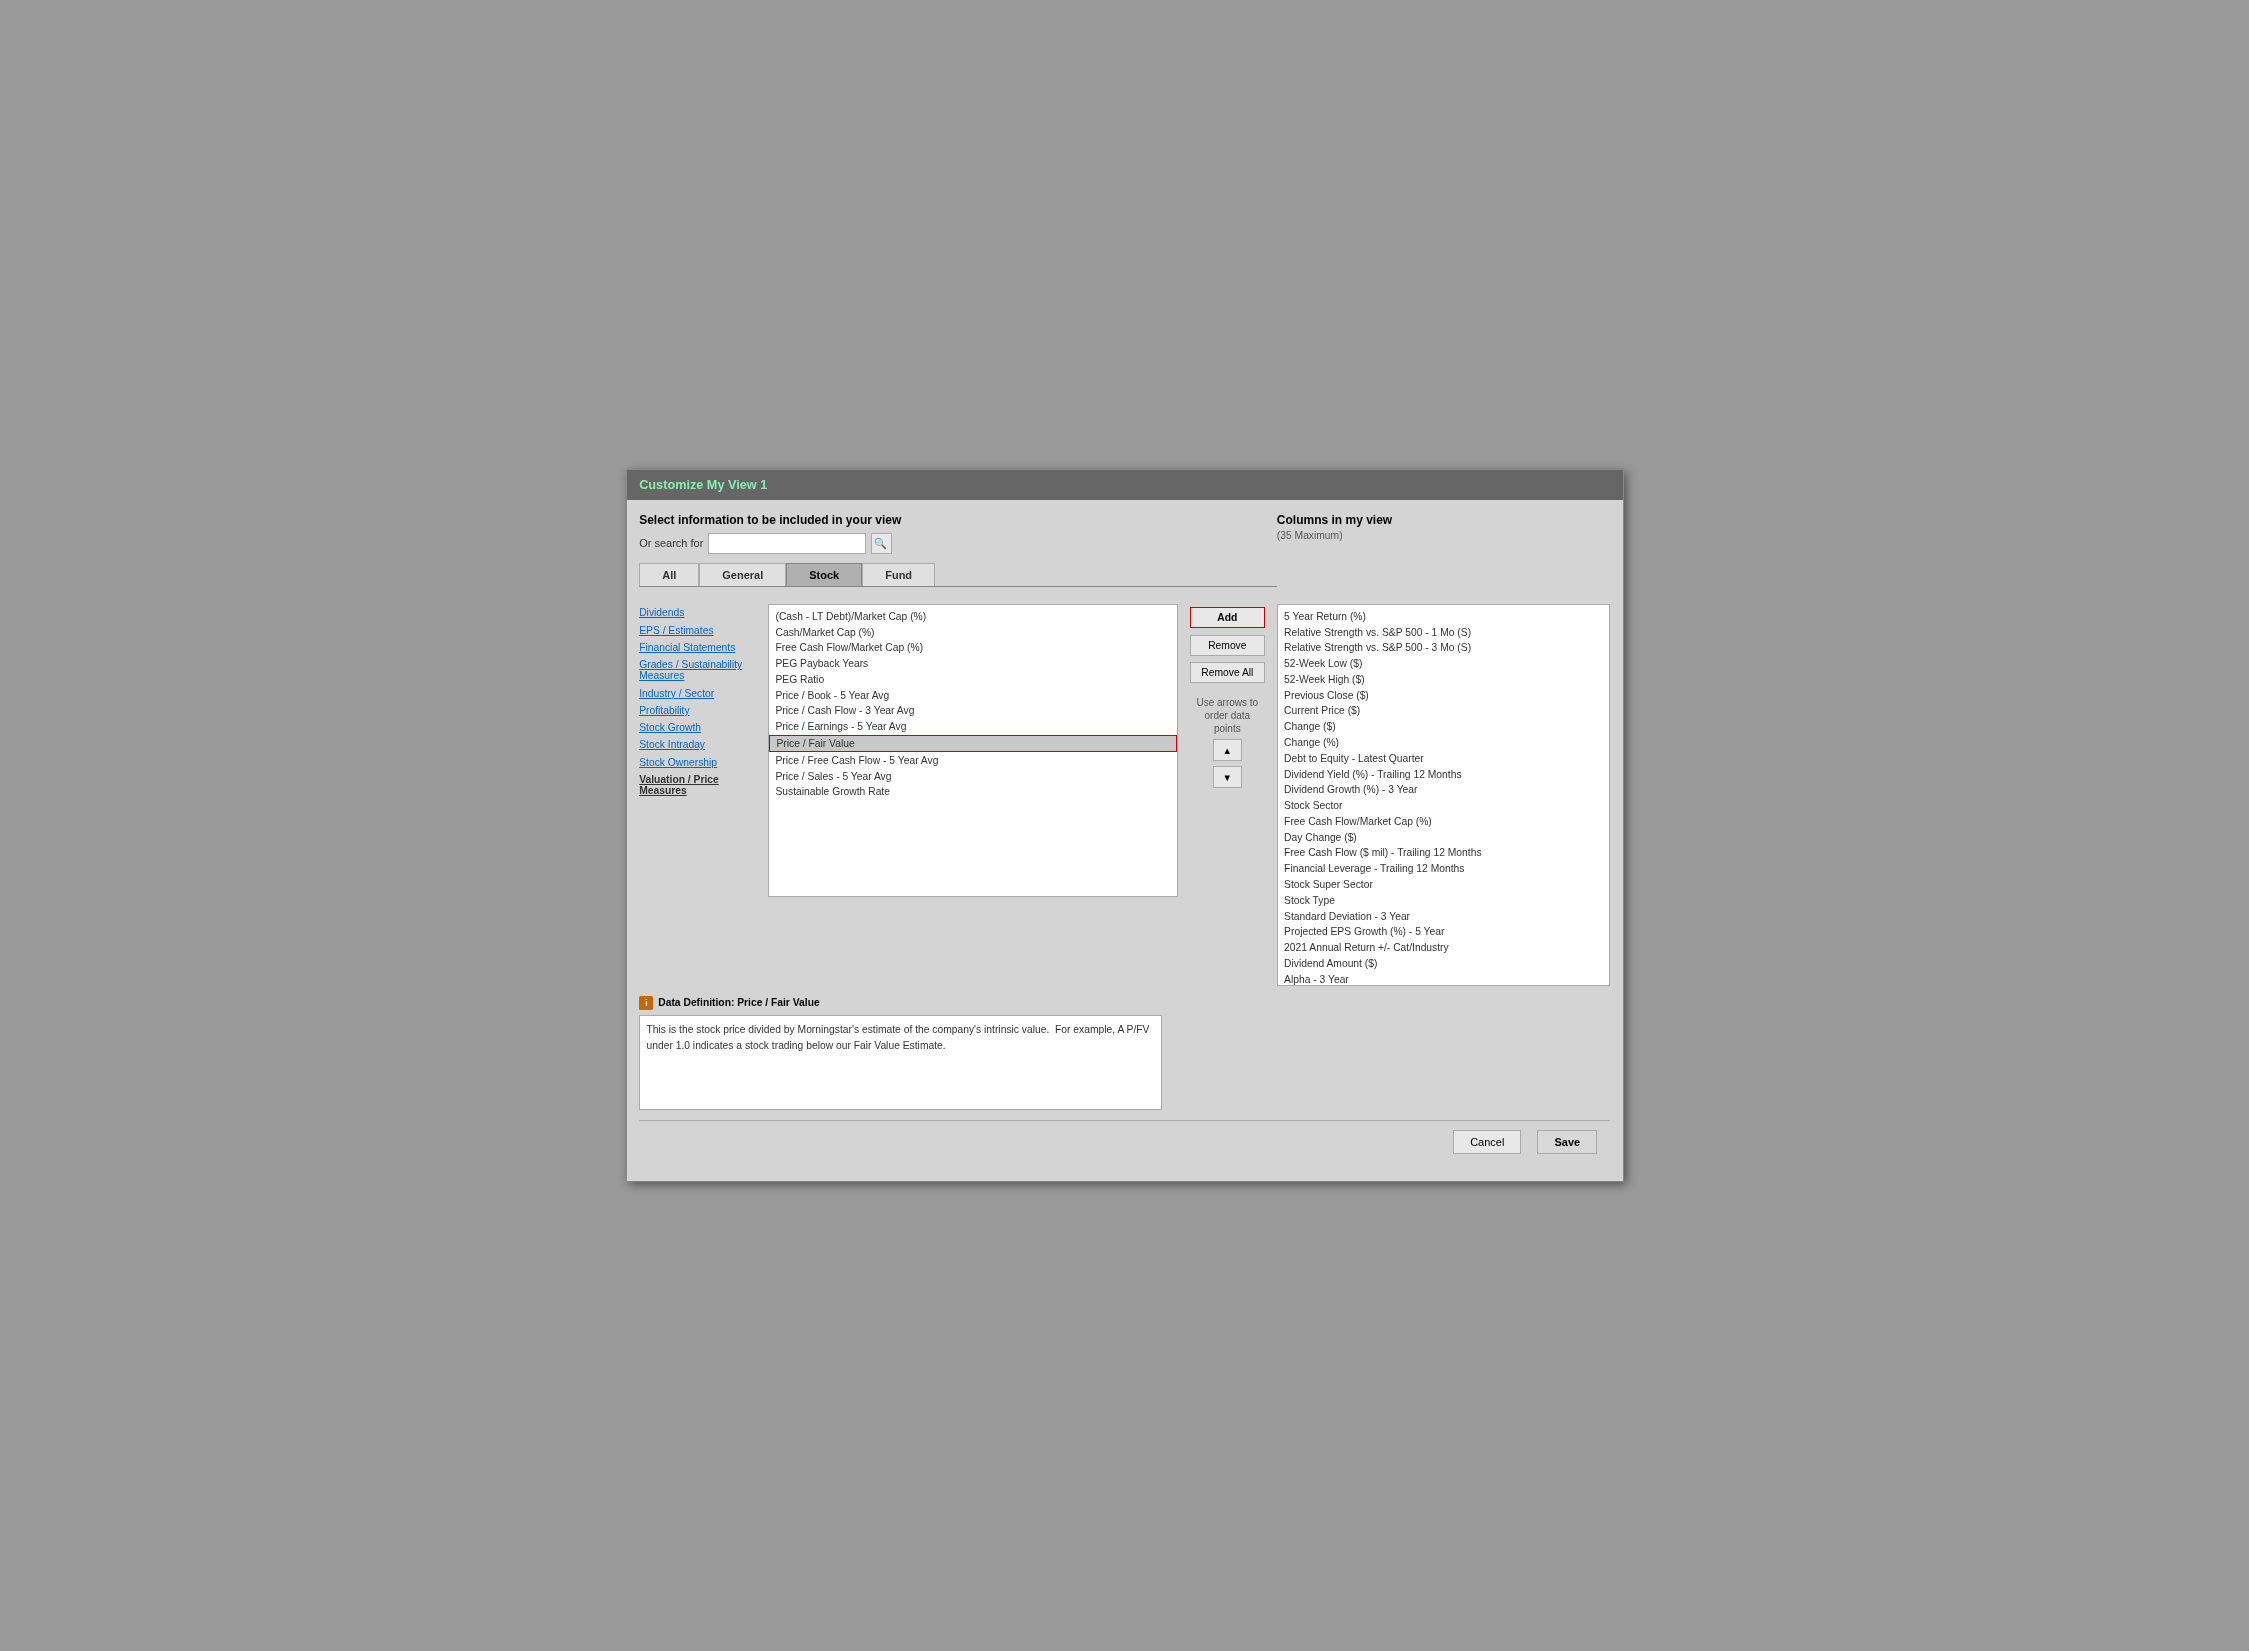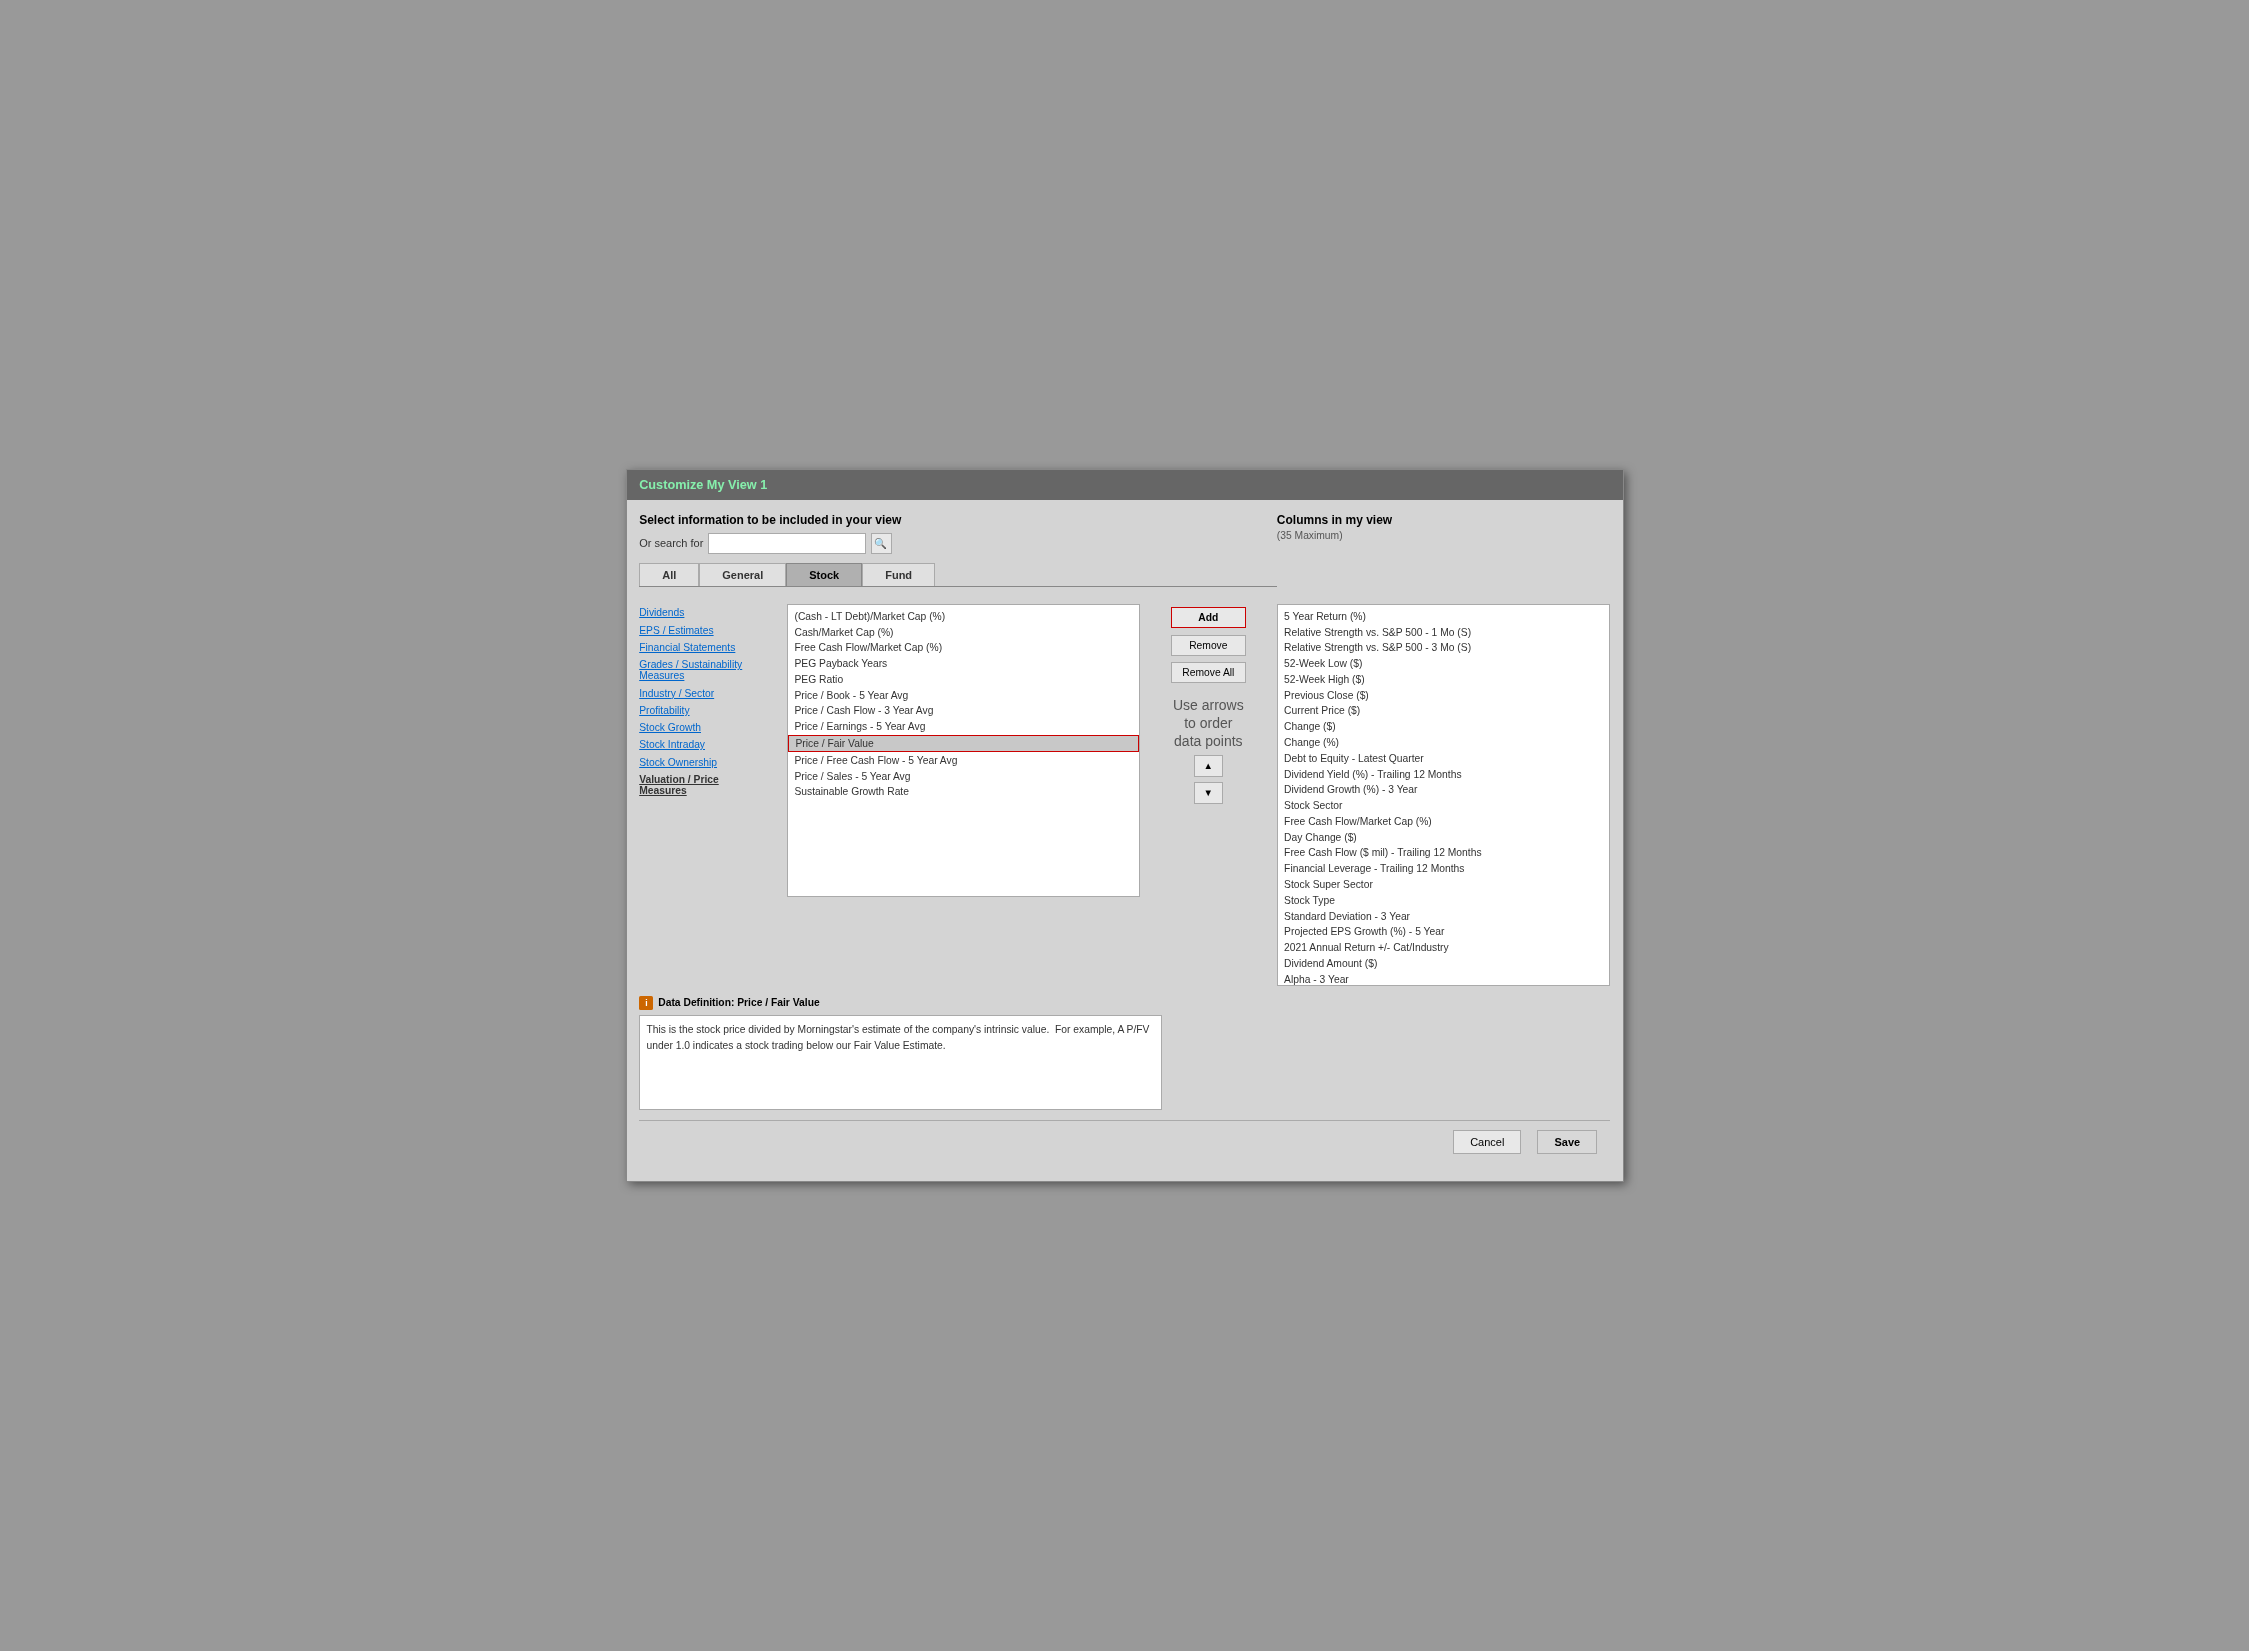--- a/index.html
+++ b/index.html
@@ -96,21 +96,21 @@
       font-weight: bold;
       font-size: 12px;
       margin-bottom: 3.2px;
     }
     .columns-max {
       font-size: 10.3px;
       color: #555;
     }
     .main-content {
       display: flex;
-      gap: 25px;
+      gap: 6px;
       margin-top: 8px;
     }
     .category-list {
       width: 123px;
       padding-top: 3.2px;
     }
     .category-item {
       color: #0066cc;
       text-decoration: underline;
       cursor: pointer;
@@ -163,21 +163,21 @@
       font-weight: bold;
     }
     .arrow-section {
       display: flex;
       flex-direction: column;
       align-items: center;
       gap: 4.8px;
       margin-top: 6.3px;
     }
     .arrows-label {
-      font-size: 14px;
+      font-size: 10px;
       color: #555;
       text-align: center;
       line-height: 1.3;
     }
     .arrow-btn {
       width: 28.5px;
       height: 22px;
       background: #e8e8e8;
       border: 0.8px solid #aaa;
       cursor: pointer;

